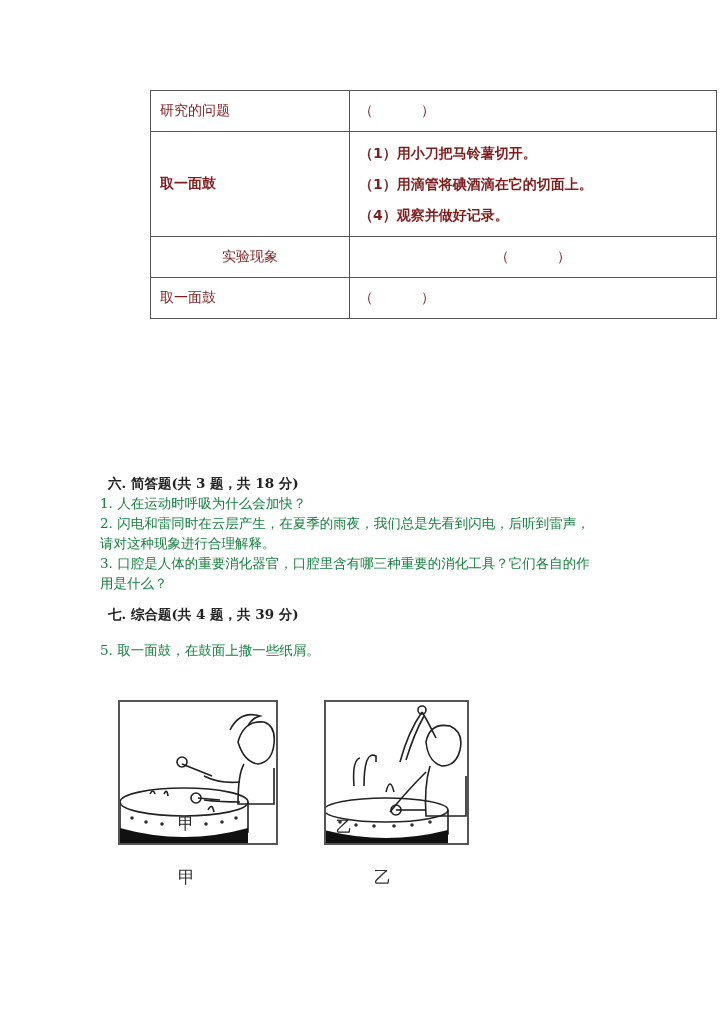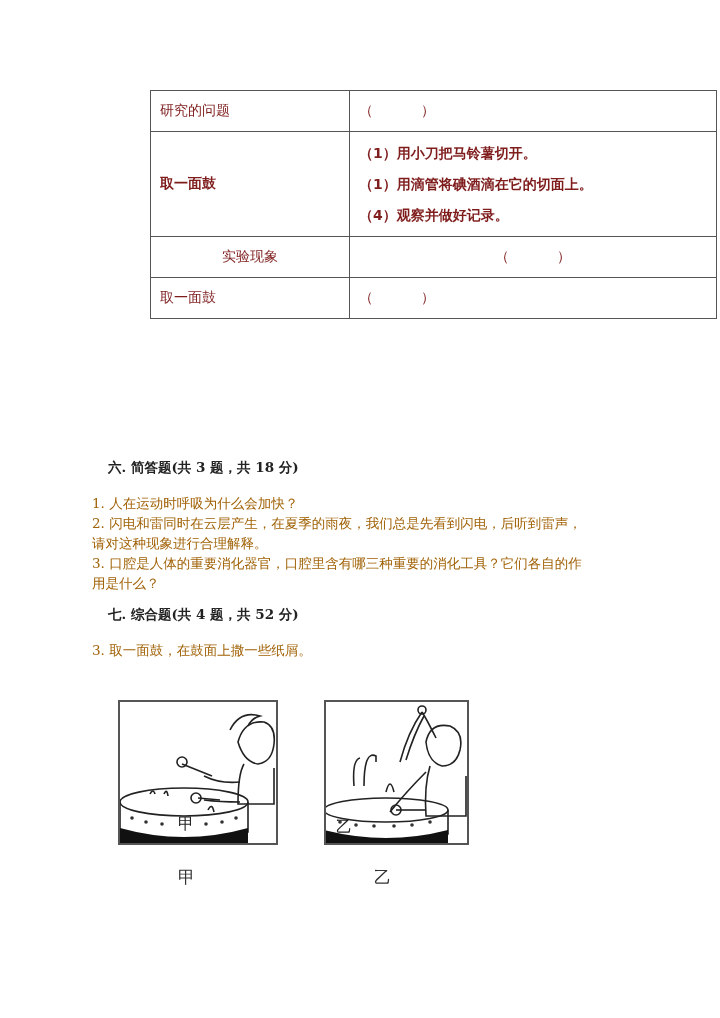--- a/index.html
+++ b/index.html
@@ -12,23 +12,23 @@
   .exp-table tr.r1 td { height: 40px; }
   .exp-table tr.r2 td { height: 40px; }
   .exp-table tr.r3 td { height: 104px; font-weight: bold; }
   .exp-table tr.r4 td { height: 40px; text-align: center; }
   .exp-table tr.r5 td { height: 40px; }
   .blank { letter-spacing: 0; }
   .blank .gap { display: inline-block; width: 48px; }
   .step { line-height: 31px; }
   .section { position: absolute; left: 108px; font-family: "DejaVu Serif", "Liberation Serif", serif;
              font-size: 13.5px; font-weight: bold; color: #222; }
-  .para { position: absolute; left: 92px; width: 500px;
+  .para { position: absolute; left: 100px; width: 500px;
           font-family: "DejaVu Serif", "Liberation Serif", serif;
-          font-size: 13.5px; color: #a16207; line-height: 20px; }
+          font-size: 13.5px; color: #15803d; line-height: 20px; }
   .frame { position: absolute; border: 2px solid #555; background: #fff; overflow: hidden; }
   .caption { position: absolute; font-size: 17px; color: #333; }
 </style>
 </head>
 <body>
 
 <table class="exp-table">
   <tbody>
       <tr class="r1">
     <td class="label">研究的问题</td>
@@ -52,27 +52,27 @@
   </tr>
   <tr class="r5">
     <td class="label">取一面鼓</td>
     <td>
       <span class="blank"><span>（</span><span class="gap"></span><span>）</span></span>
     </td>
   </tr>
 </tbody>
   </table>
 
-<div class="section" style="top:459px;">六. 简答题(共 3 题，共 18 分)</div>
+<div class="section" style="top:475px;">六. 简答题(共 3 题，共 18 分)</div>
 <div class="para" style="top:493px;">1. 人在运动时呼吸为什么会加快？</div>
 <div class="para" style="top:513px;">2. 闪电和雷同时在云层产生，在夏季的雨夜，我们总是先看到闪电，后听到雷声，请对这种现象进行合理解释。</div>
 <div class="para" style="top:553px;">3. 口腔是人体的重要消化器官，口腔里含有哪三种重要的消化工具？它们各自的作用是什么？</div>
 
-<div class="section" style="top:606px;">七. 综合题(共 4 题，共 52 分)</div>
-<div class="para" style="top:640px;">3. 取一面鼓，在鼓面上撒一些纸屑。</div>
+<div class="section" style="top:606px;">七. 综合题(共 4 题，共 39 分)</div>
+<div class="para" style="top:640px;">5. 取一面鼓，在鼓面上撒一些纸屑。</div>
 
 <div class="frame" style="left:118px; top:700px; width:156px; height:141px;">
   <svg width="156" height="141" viewBox="0 0 156 141">
     <g fill="none" stroke="#222" stroke-width="1.6">
 
       <path d="M118 40 q6-22 26-20 q12 4 10 22 q-2 18-16 20 q-14-2-20-22z"></path>
       <path d="M110 28 q10-20 30-14 q-8 2-12 10"></path>
       <path d="M124 62 q-6 10-6 40 l36 0 l0-36"></path>
       <path d="M120 80 q-20 2-36-6"></path>
       <path d="M120 100 q-20 0-36-2"></path>

